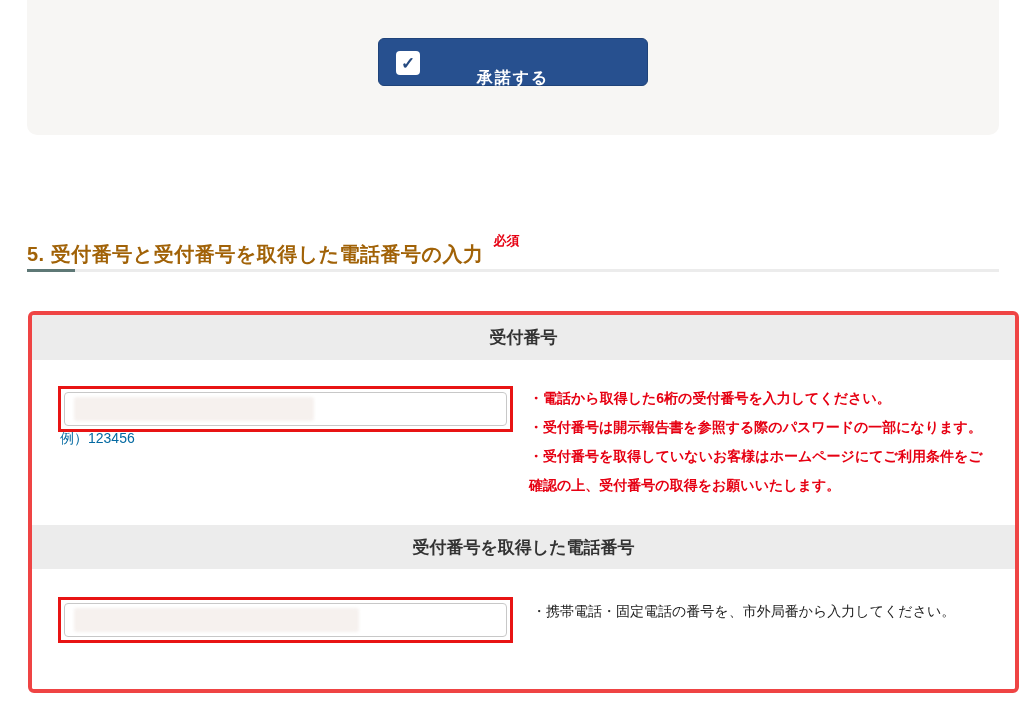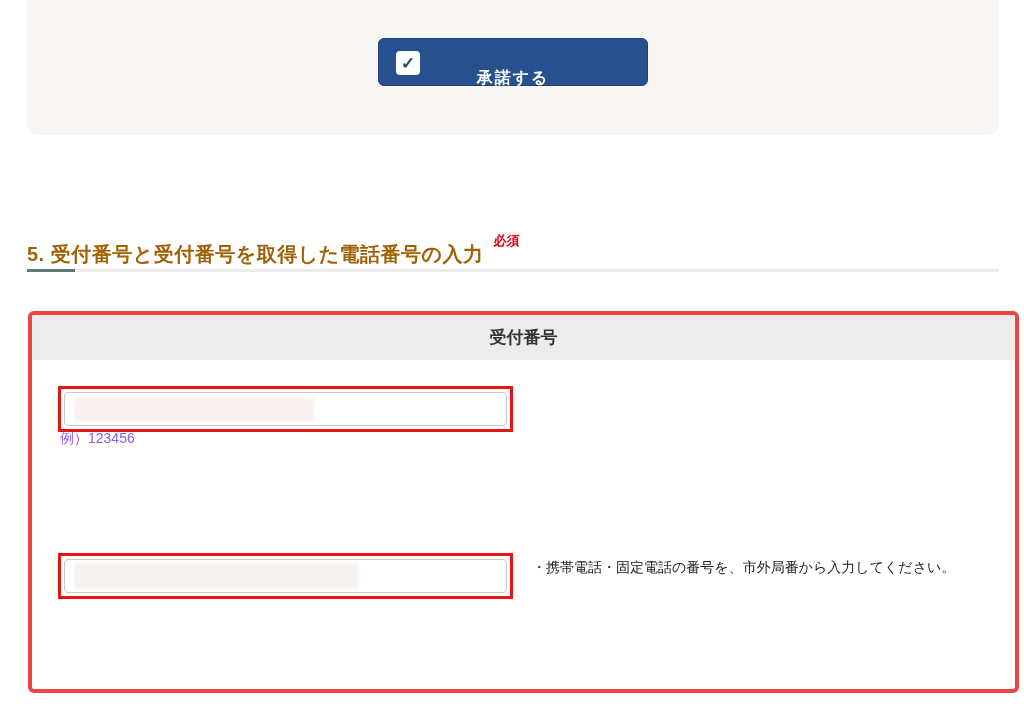--- a/index.html
+++ b/index.html
@@ -48,21 +48,21 @@
   .rb2 .input-group { top:28px; }
   .input-box { position:relative; width:100%; height:34px; }
   .input-box input { width:100%; height:100%; border:1px solid #c8c8c8; border-radius:4px;
     background:#ffffff; outline:none; padding:0 10px; font-size:14px;
     font-family:"Liberation Sans","DejaVu Sans",sans-serif; }
   .redact { position:absolute; left:10px; top:5px; height:24px; background:#f6f1ee;
     border-radius:3px; filter:blur(1.5px); pointer-events:none; }
   .redact.r1 { width:240px; }
   .redact.r2 { width:285px; }
 
-  .example { position:absolute; left:28px; font-size:14px; color:#8b5cf6; }
+  .example { position:absolute; left:28px; font-size:14px; color:#0369a1; }
   .rb1 .example { top:70px; }
   .rb2 .example { top:76px; }
 
   .notes-red { position:absolute; left:497px; top:24px; width:458px; font-size:14px;
     font-weight:bold; color:#e60012; line-height:29px; word-break:break-all; }
   .note-black { position:absolute; left:500px; top:32px; width:460px; font-size:14px;
     color:#222; line-height:21px; }
 </style>
 </head>
 <body>
@@ -89,22 +89,28 @@
     <div class="row-header rh1">受付番号</div>
 
     <div class="row-body rb1">
       <div class="input-group">
         <div class="input-box">
           <input type="text" value="" style="">
           <div class="redact r1"></div>
         </div>
       </div>
       <div class="example">例）123456</div>
+      <div class="notes-red">
+        <div>・電話から取得した6桁の受付番号を入力してください。</div>
+        <div>・受付番号は開示報告書を参照する際のパスワードの一部になります。</div>
+        <div>・受付番号を取得していないお客様はホームページにてご利用条件をご確認の上、受付番号の取得をお願いいたします。</div>
+      </div>
     </div>
 
+    <div class="row-header rh2">受付番号を取得した電話番号</div>
 
     <div class="row-body rb2">
       <div class="input-group">
         <div class="input-box">
           <input type="text" value="" style="">
           <div class="redact r2"></div>
         </div>
       </div>
       <div class="note-black">・携帯電話・固定電話の番号を、市外局番から入力してください。</div>
     </div>

